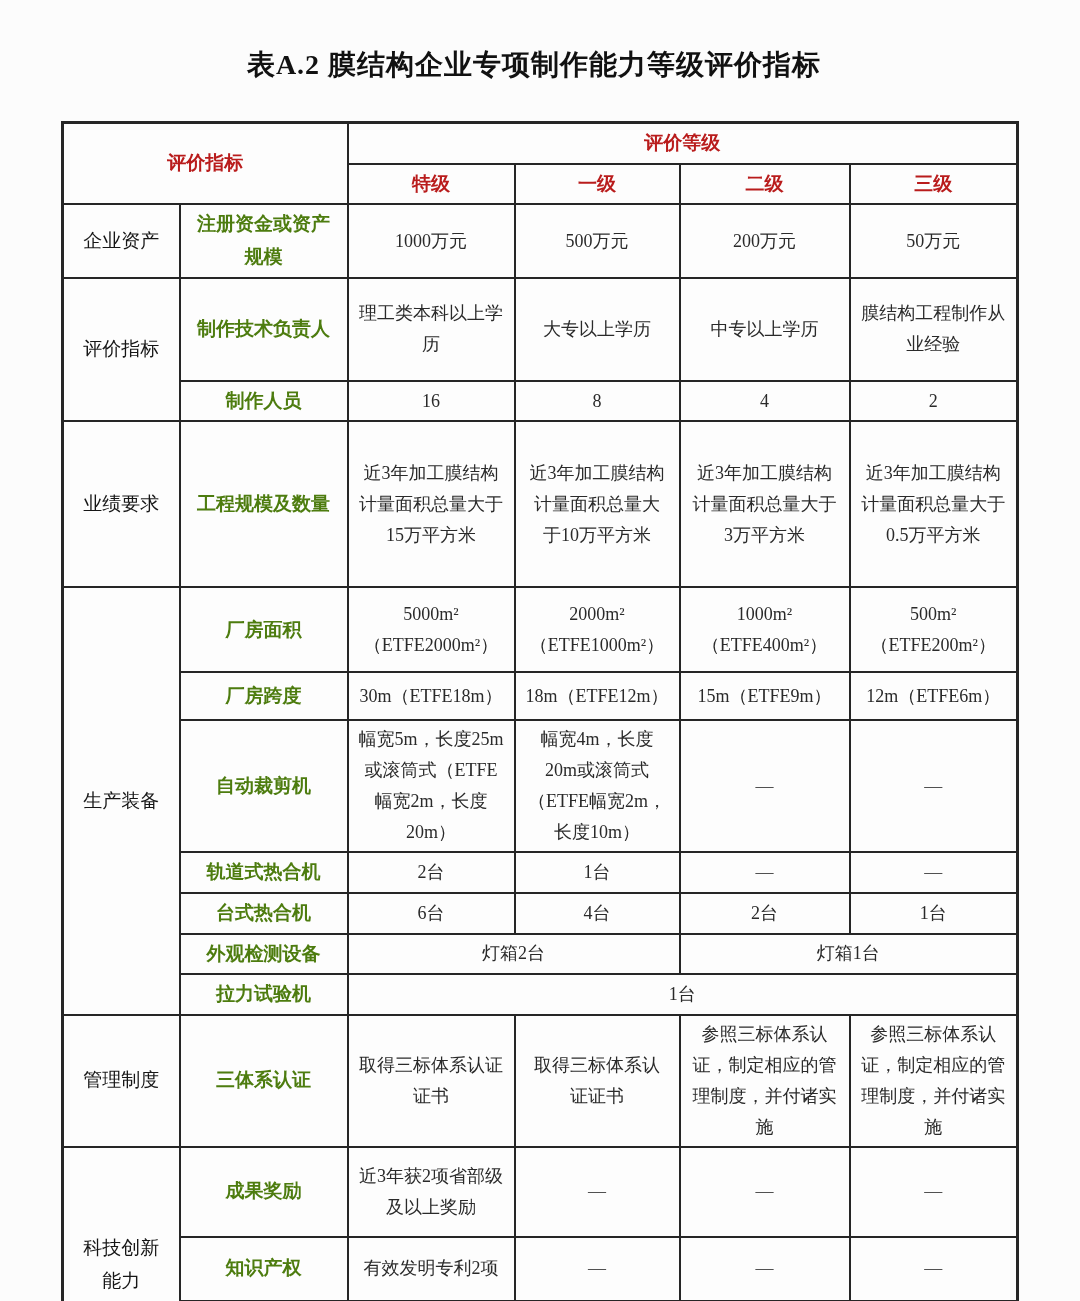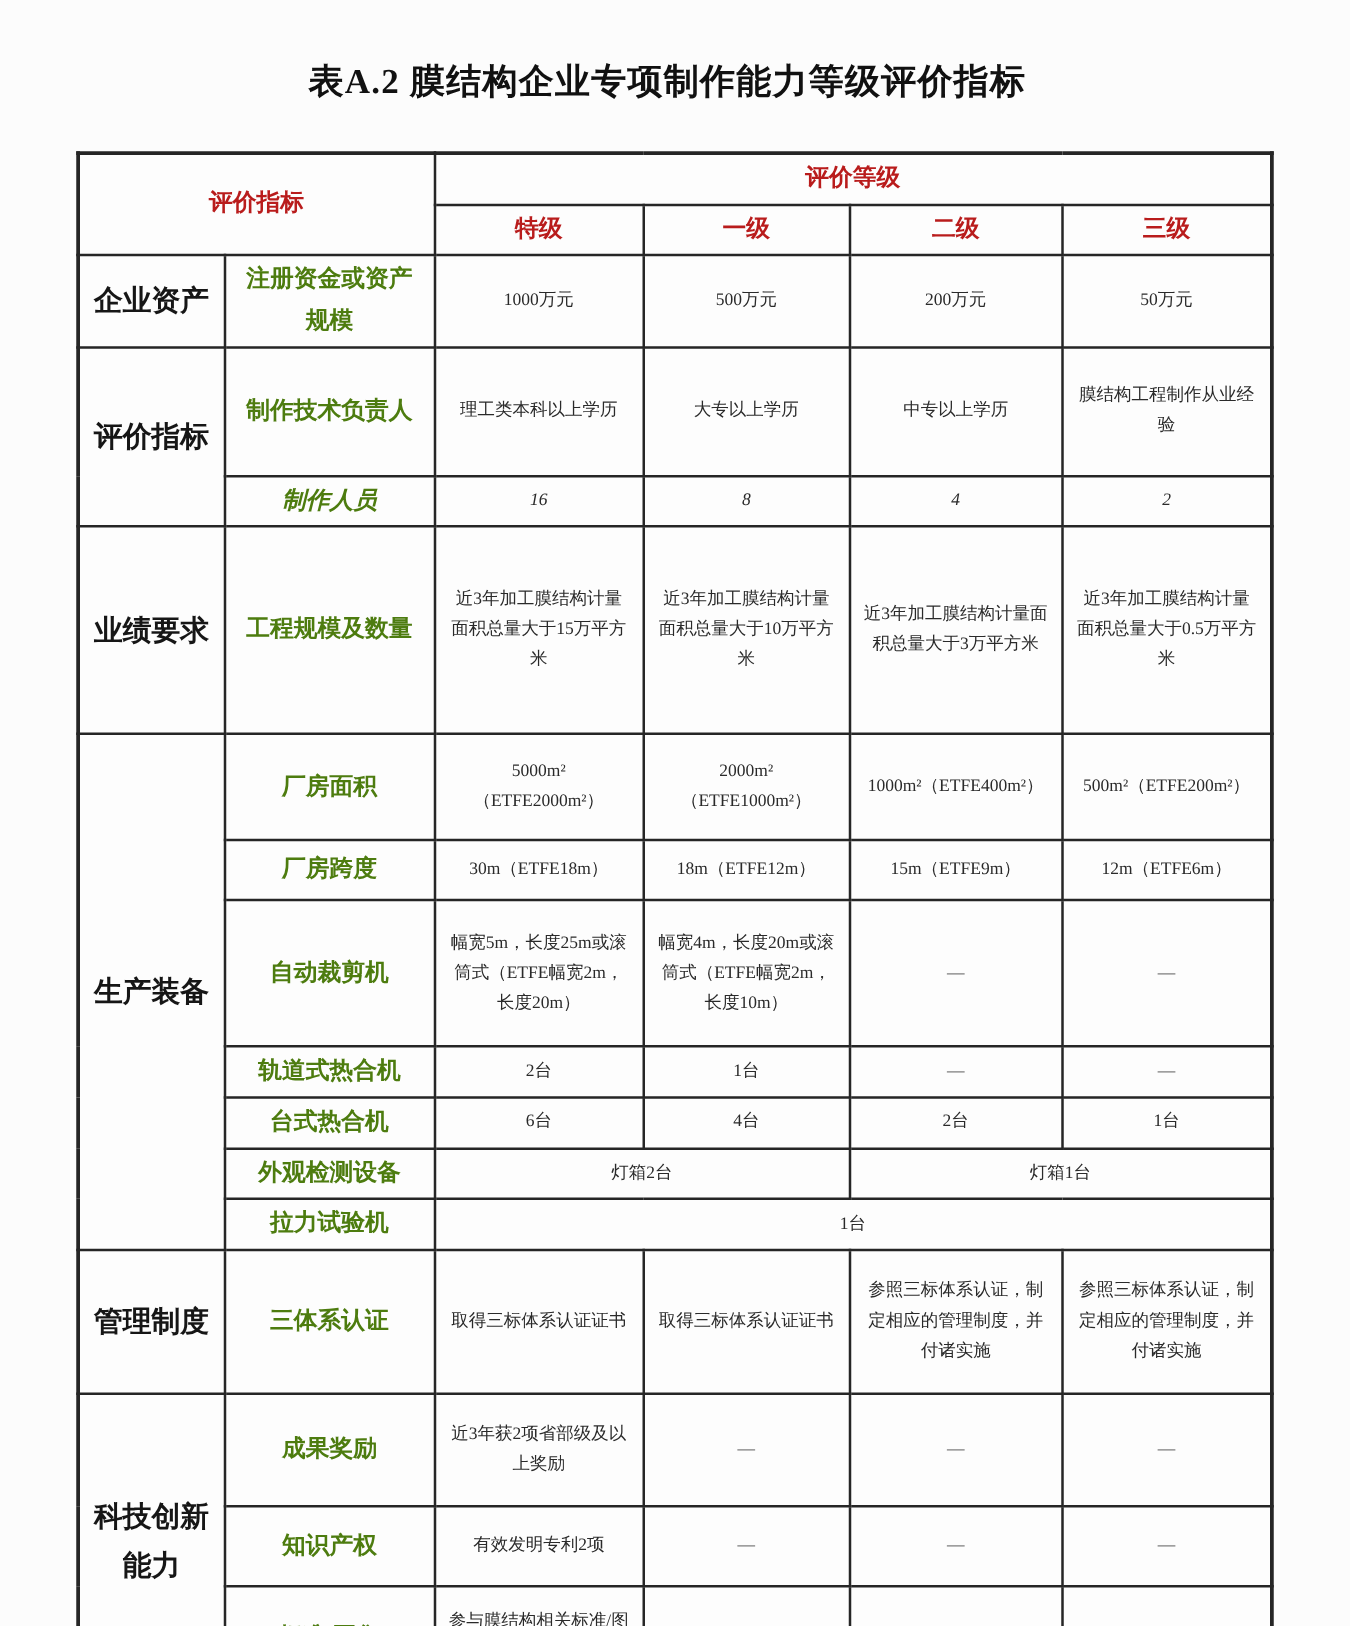--- a/index.html
+++ b/index.html
@@ -40,33 +40,33 @@
     padding: 3px 10px;
     line-height: 1.72;
     overflow: hidden;
   }
   td.head, th.head {
     font-weight: bold;
     font-size: 19px;
     color: #b91c1c;
   }
   td.category {
-    font-weight: bold;
-    font-size: 23px;
+    font-weight: normal;
+    font-size: 19px;
     color: #161616;
     padding: 3px 6px;
   }
   td.indicator {
     font-weight: bold;
     font-size: 19px;
     color: #4d7c0f;
     padding: 3px 6px;
   }
   td.value {
-    font-size: 14px;
+    font-size: 18px;
     color: #2a2a2a;
     padding: 3px 12px;
   }
   td.dash { color: #4a4a4a; }
 </style>
 </head>
 <body>
 
 <div class="page">
   <h1 class="title">表A.2 膜结构企业专项制作能力等级评价指标</h1>
@@ -100,21 +100,21 @@
           <td class="value">50万元</td>
         </tr>
         <tr style="height: 103px;">
           <td class="category" rowspan="2">评价指标</td>
           <td class="indicator">制作技术负责人</td>
           <td class="value">理工类本科以上学历</td>
           <td class="value">大专以上学历</td>
           <td class="value">中专以上学历</td>
           <td class="value">膜结构工程制作从业经验</td>
         </tr>
-        <tr style="height: 30px; font-style: italic;">
+        <tr style="height: 30px;">
           <td class="indicator">制作人员</td>
           <td class="value">16</td>
           <td class="value">8</td>
           <td class="value">4</td>
           <td class="value">2</td>
         </tr>
         <tr style="height: 166px;">
           <td class="category">业绩要求</td>
           <td class="indicator">工程规模及数量</td>
           <td class="value">近3年加工膜结构计量面积总量大于15万平方米</td>

